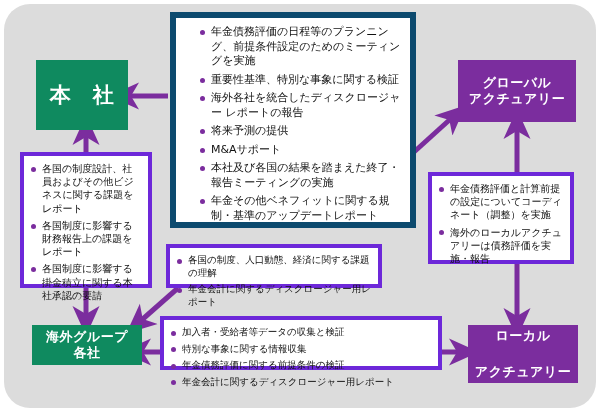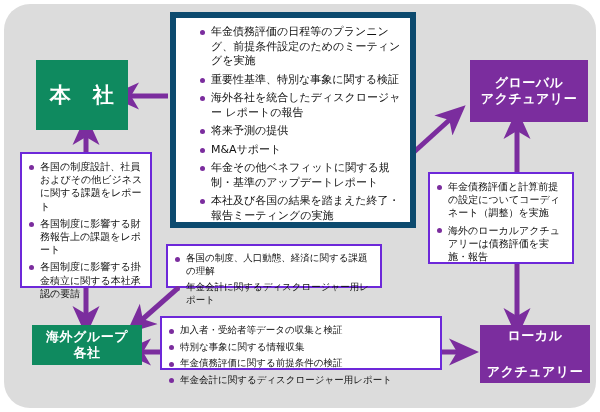--- a/index.html
+++ b/index.html
@@ -8,24 +8,24 @@
   #stage{position:relative;width:600px;height:412px;background:#ffffff;}
 
   
   #panel{position:absolute;left:4px;top:4px;width:592px;height:404px;
          background:#dcdcdc;border-radius:26px;}
 
   .node{position:absolute;box-sizing:border-box;display:flex;
         align-items:center;justify-content:center;text-align:center;
         color:#ffffff;font-weight:bold;line-height:1.25;letter-spacing:.5px;}
   .green{background:#0f8a5f;}
-  .purple{background:#7b2d9e;margin-left:12px;}
+  .purple{background:#7b2d9e;}
 
   .bubble{position:absolute;box-sizing:border-box;background:#ffffff;
-          border:2px solid #6d28d9;padding:6px 6px 12px 5px;}
+          border:4px solid #6d28d9;padding:6px 6px 12px 5px;}
   .bubble.redbox{border:6px solid #0c4a6e;padding:7px 8px 7px 22px;}
   .bubble ul{margin:0;padding:0;list-style:none;}
   .bubble li{position:relative;padding-left:13px;margin:0 0 4px 0;
              color:#111;line-height:1.32;}
   .bubble li:last-child{margin-bottom:0;}
   .bubble li:before{content:"";position:absolute;left:2px;top:.48em;
              width:5px;height:5px;border-radius:50%;background:#7b2d9e;}
 
   .fs11{font-size:11px;}
   .fs10{font-size:10px;}
@@ -87,22 +87,22 @@
     <span>アクチュアリー</span>
   </div>
 
   <div class="bubble redbox fs11" style="left:170px;top:12px;width:246px;height:216px;">
     <ul>
       <li>年金債務評価の日程等のプランニング、前提条件設定のためのミーティングを実施</li>
       <li>重要性基準、特別な事象に関する検証</li>
       <li>海外各社を統合したディスクロージャー レポートの報告</li>
       <li>将来予測の提供</li>
       <li>M&amp;Aサポート</li>
+      <li>本社及び各国の結果を踏まえた終了・報告ミーティングの実施</li>
       <li>年金その他ベネフィットに関する規制・基準のアップデートレポート</li>
-      <li>本社及び各国の結果を踏まえた終了・報告ミーティングの実施</li>
     </ul>
   </div>
 
   <div class="bubble fs10" style="left:20px;top:152px;width:132px;height:136px;">
     <ul>
       <li>各国の制度設計、社員およびその他ビジネスに関する課題をレポート</li>
       <li>各国制度に影響する財務報告上の課題をレポート</li>
       <li>各国制度に影響する掛金積立に関する本社承認の要請</li>
     </ul>
   </div>

